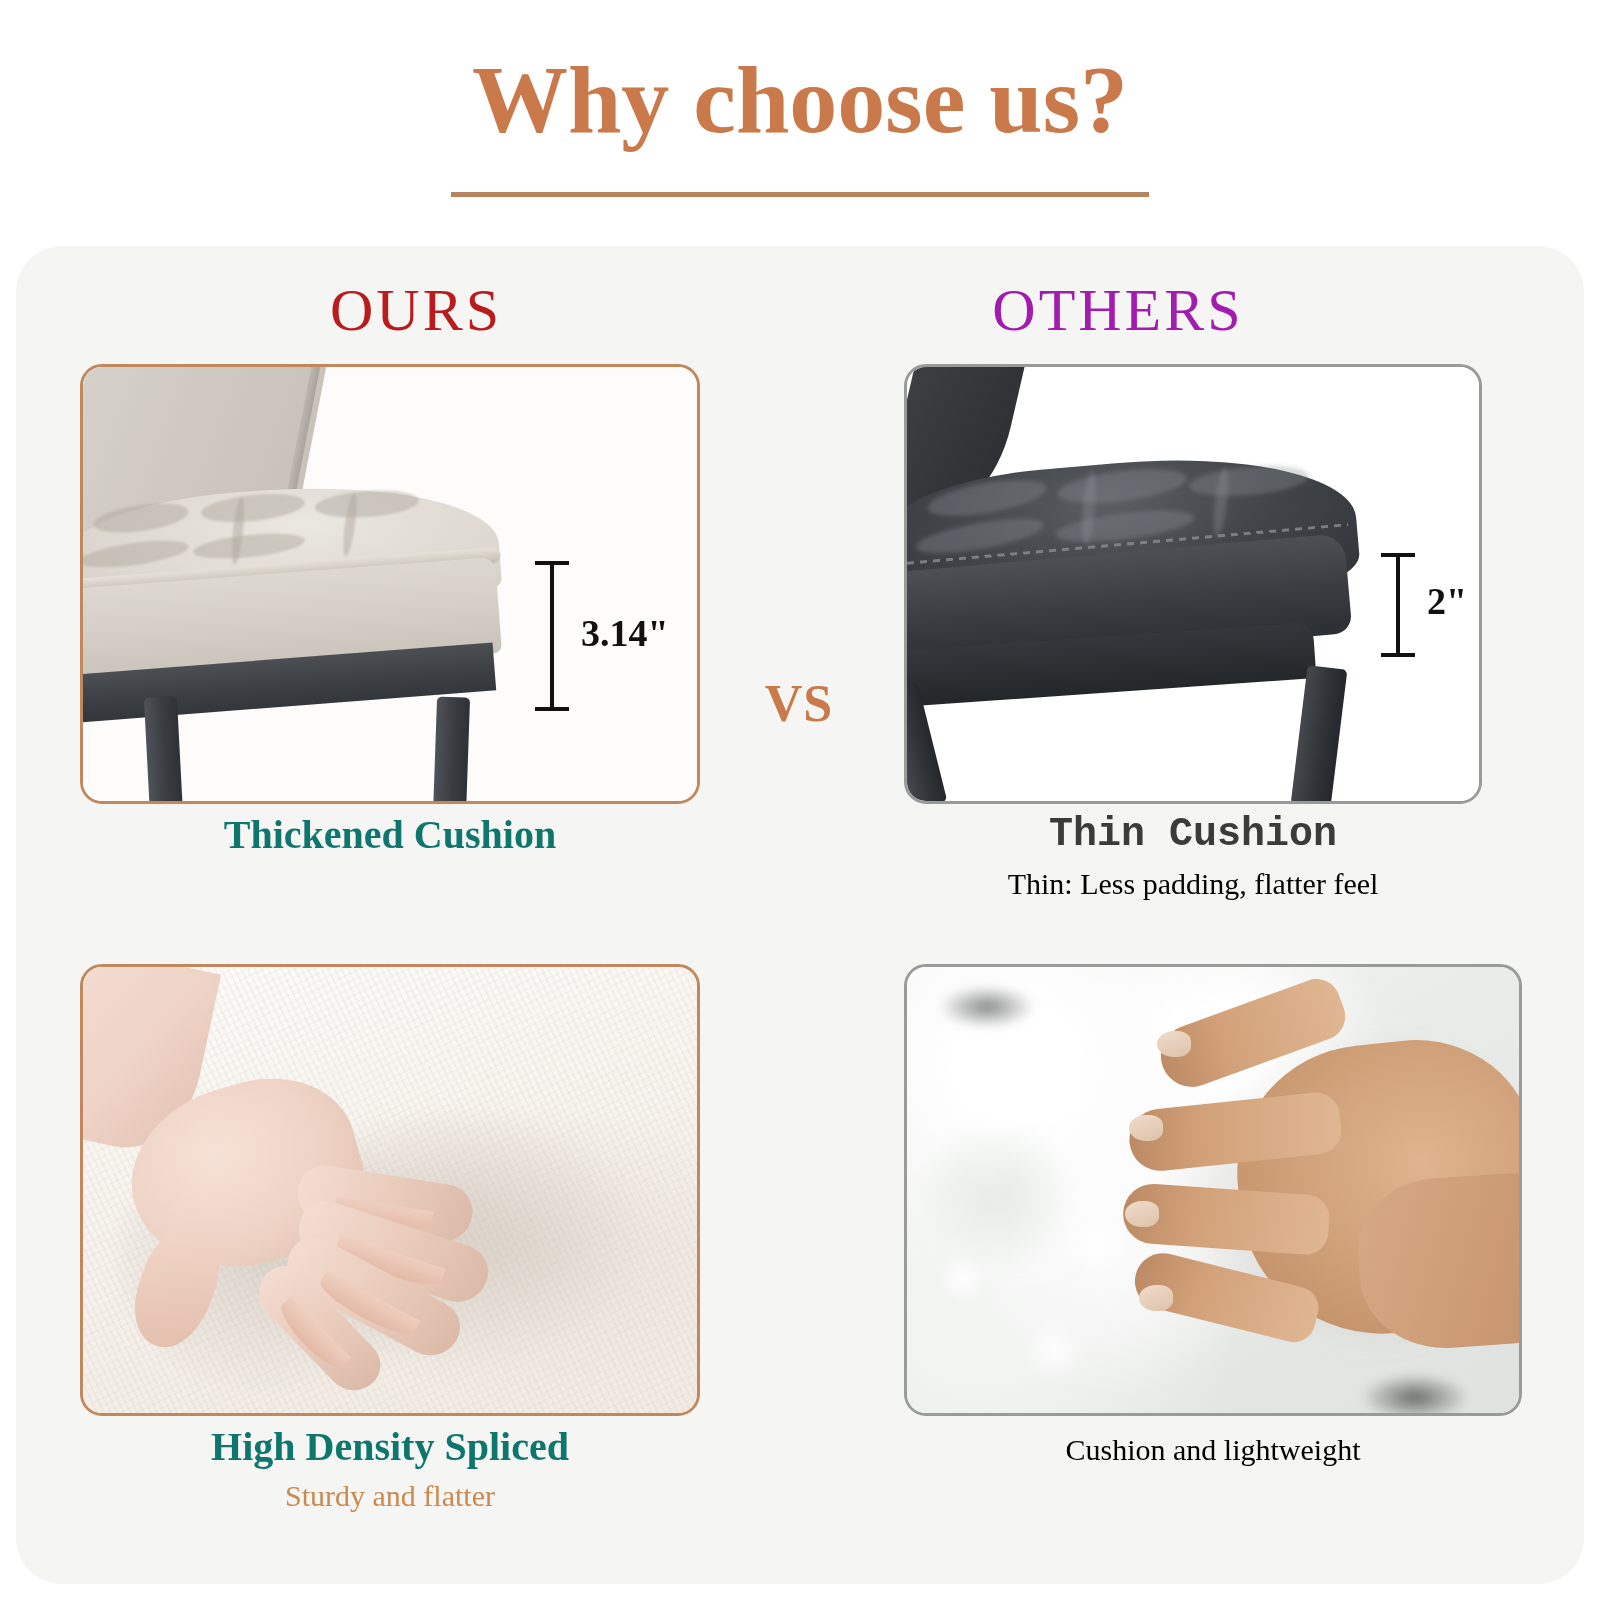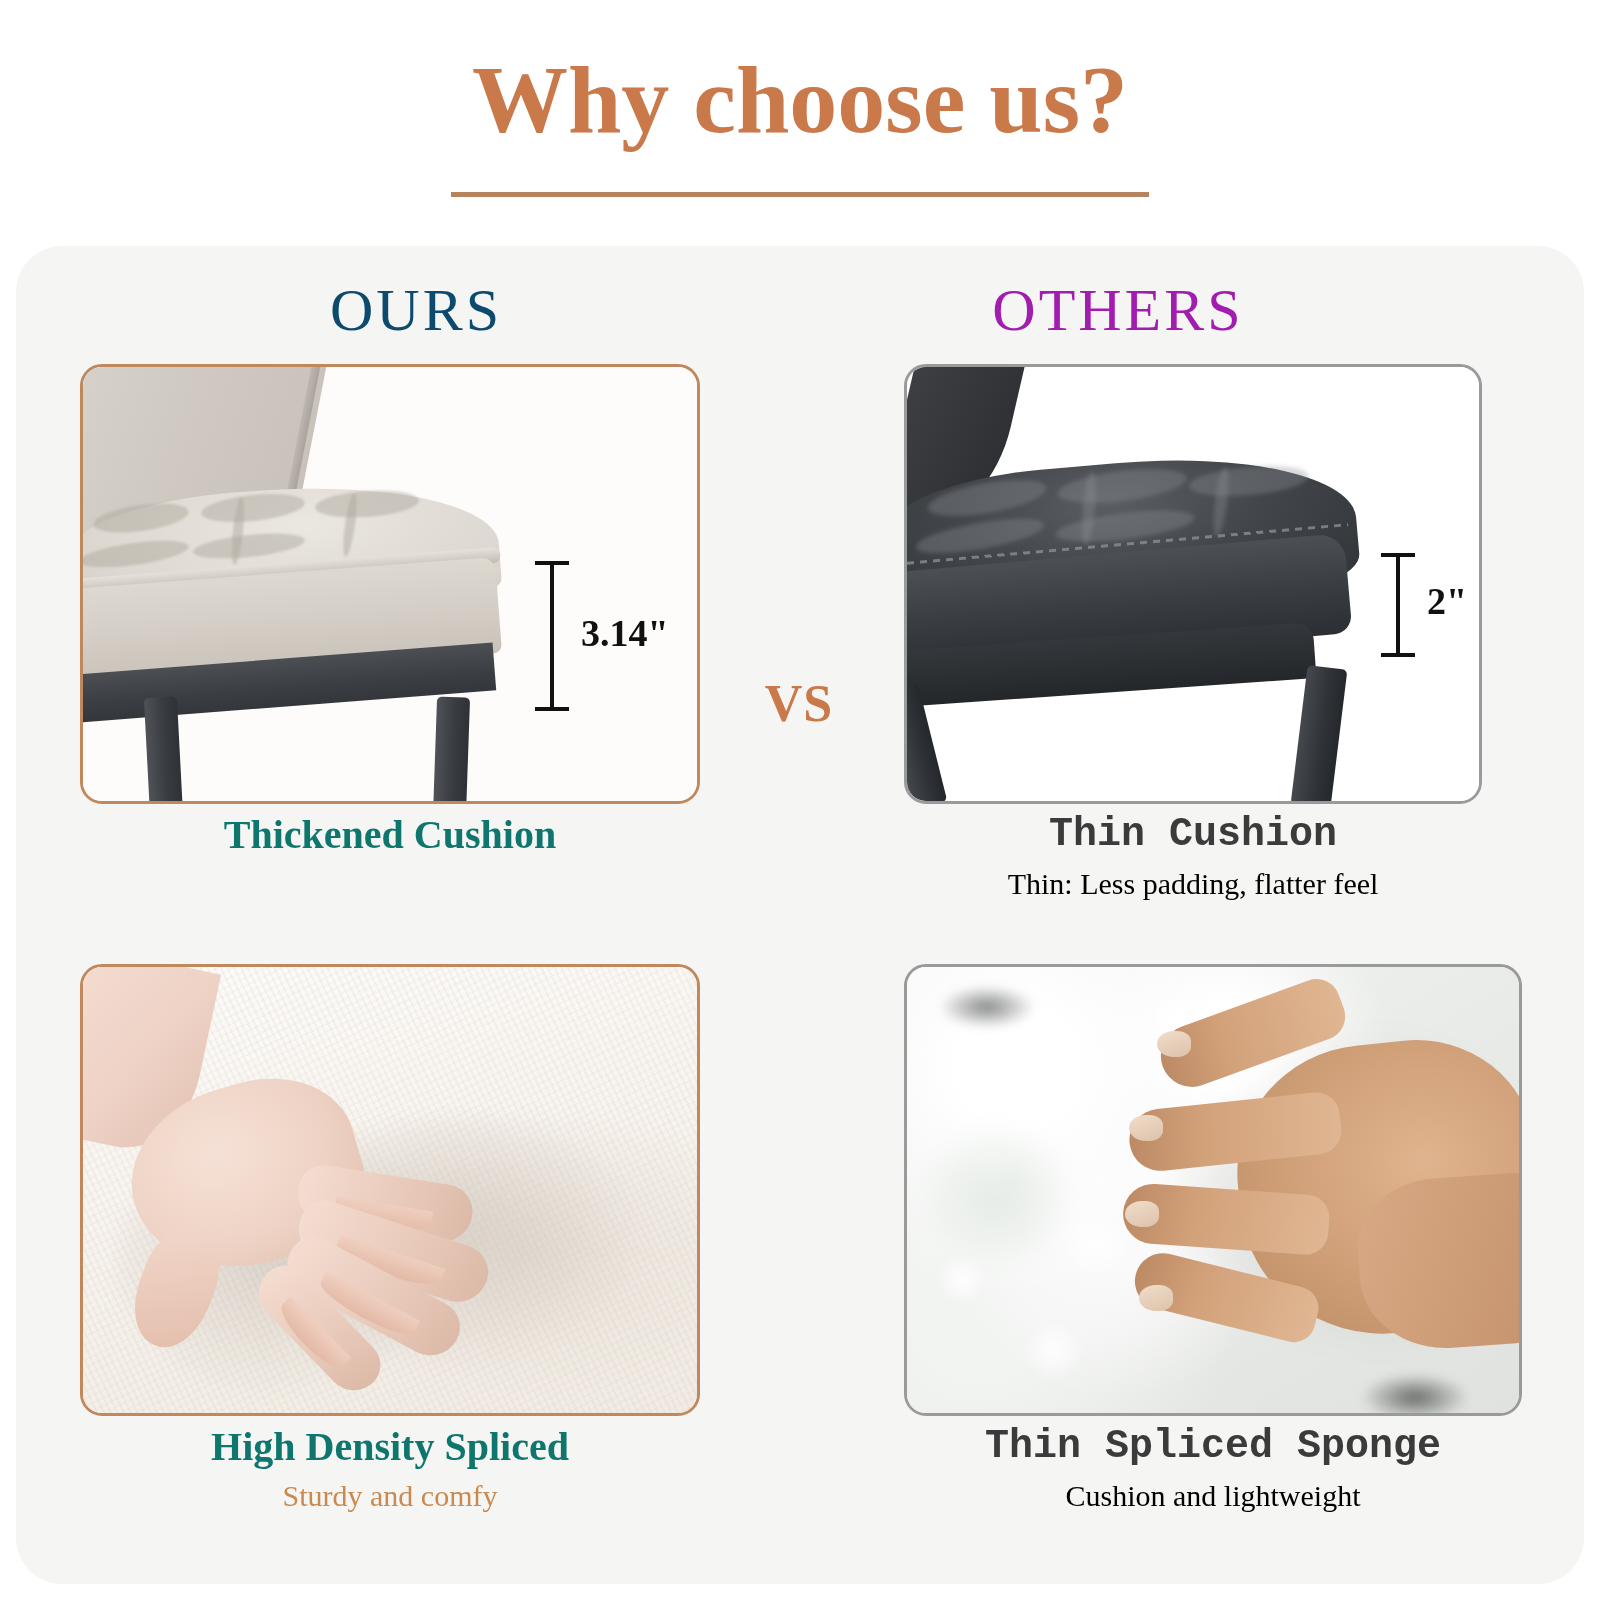--- a/index.html
+++ b/index.html
@@ -52,21 +52,21 @@
   }
   .col-head{
     position:absolute;
     top:0;
     font-size:60px;
     font-weight:400;
     letter-spacing:3px;
     line-height:80px;
     font-family:"Liberation Serif", serif;
   }
-  .col-head.ours{ left:120px; width:560px; text-align:center; color:#0c4a6e; }
+  .col-head.ours{ left:120px; width:560px; text-align:center; color:#b91c1c; }
   .col-head.others{ left:782px; width:640px; text-align:center; color:#a21caf; }
 
   
   .row{ position:absolute; left:0; width:100%; }
   .row1{ top:118px; height:560px; }
   .row2{ top:718px; height:580px; }
 
   
   .frame{
     position:absolute;
@@ -531,22 +531,21 @@
           <div class="ht-nail" style="left:250px; top:64px;"></div>
           <div class="ht-nail" style="left:222px; top:148px;"></div>
           <div class="ht-nail" style="left:218px; top:234px;"></div>
           <div class="ht-nail" style="left:232px; top:318px;"></div>
         </div>
       </div>
     </div>
 
     <div class="cap ours c-bl">
       <div class="cap-title">High Density Spliced</div>
-      <div class="cap-sub">Sturdy and comfy</div>
+      <div class="cap-sub">Sturdy and flatter</div>
     </div>
     <div class="cap others c-br">
-      <div class="cap-title">Thin Spliced Sponge</div>
       <div class="cap-sub">Cushion and lightweight</div>
     </div>
 
   </div>
 
 </div>
 
 </body></html>

